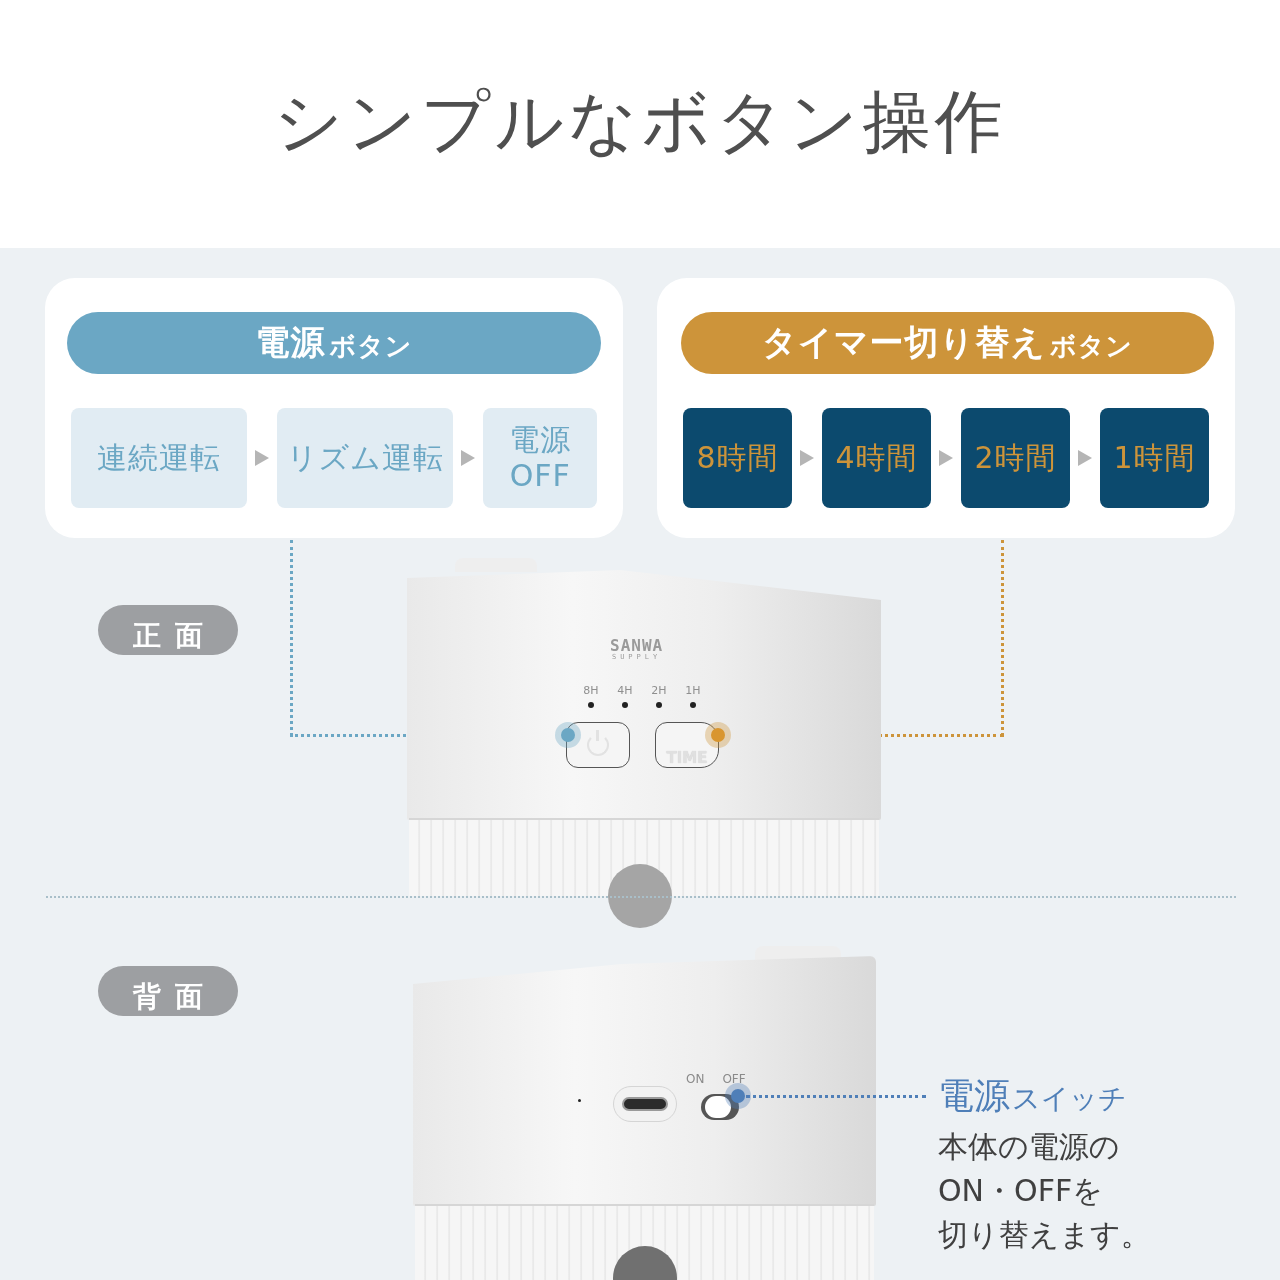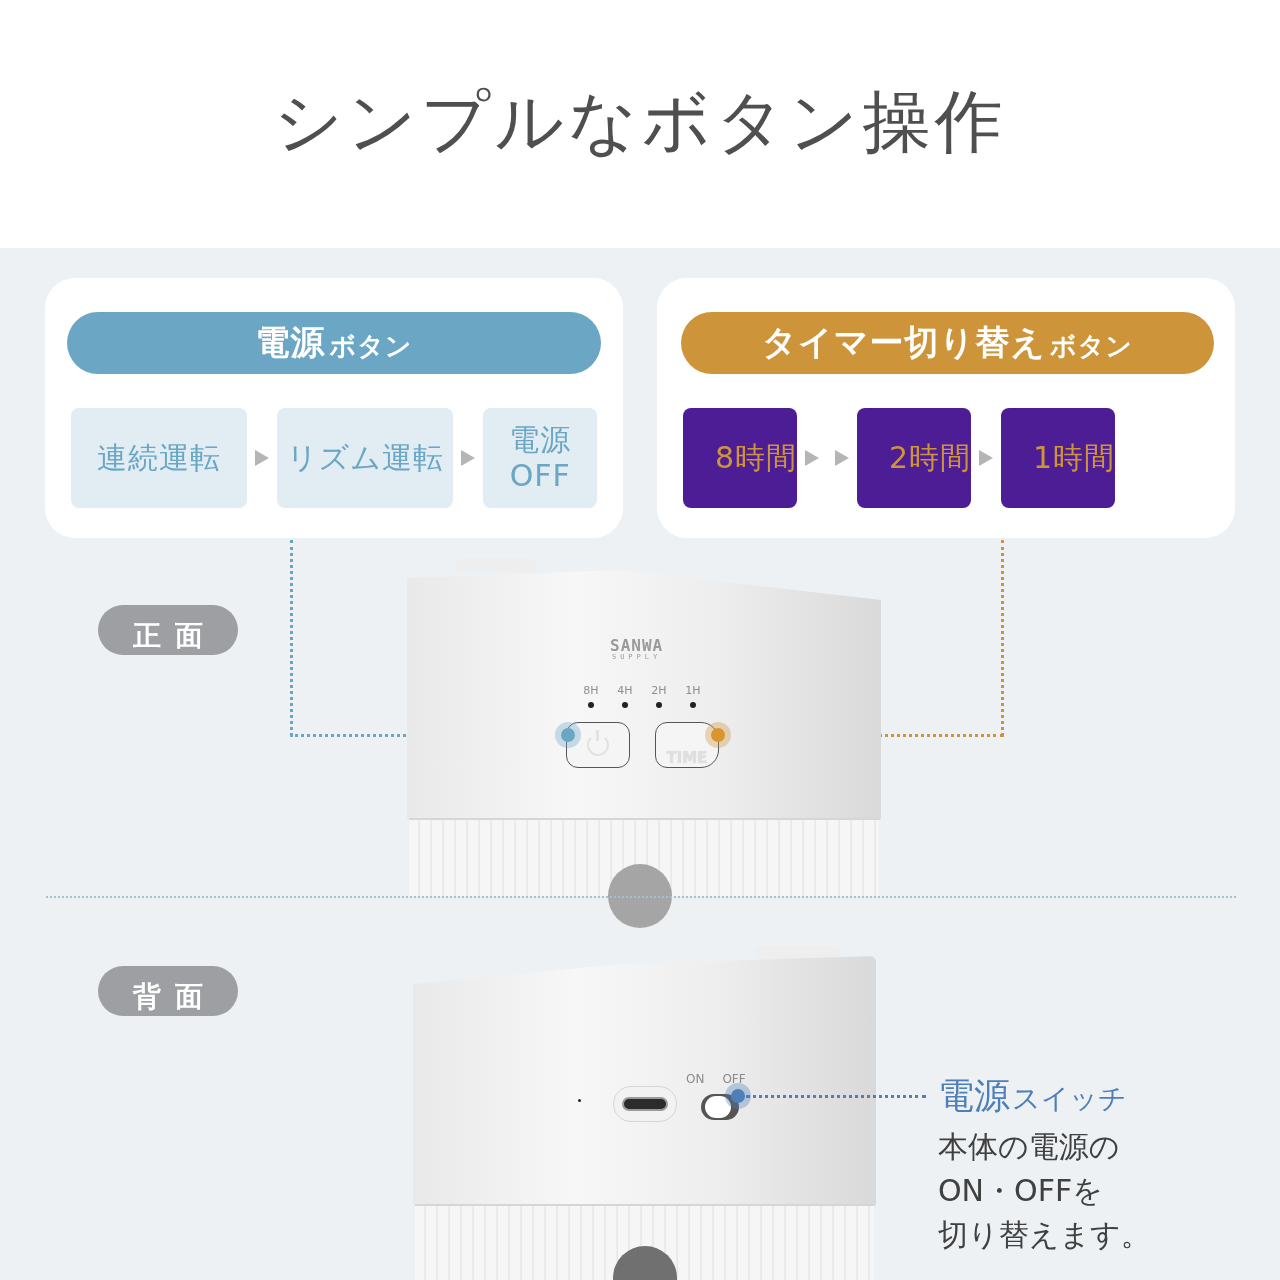--- a/index.html
+++ b/index.html
@@ -37,21 +37,21 @@
   .steps {
     position: absolute; top: 129px; left: 26px; right: 26px; height: 102px;
     display: flex; align-items: center;
   }
   .step {
     height: 100px; border-radius: 8px;
     display: flex; align-items: center; justify-content: center; text-align: center;
     font-size: 30px; line-height: 36px; letter-spacing: 1px;
   }
   .card.power .step { background: #e1ecf3; color: #6ba7c4; }
-  .card.timer .step { background: #4c1d95; color: #cd943a; justify-content: flex-end; }
+  .card.timer .step { background: #0c4a6e; color: #cd943a; }
   .arrow {
     width: 0; height: 0; margin: 0 8px;
     border-top: 8px solid transparent; border-bottom: 8px solid transparent;
     border-left: 14px solid #b5b5b5;
   }
   .leader { position: absolute; }
   .leader.v-blue { left: 290px; top: 540px; height: 196px; border-left: 3px dotted #6ba7c4; }
   .leader.h-blue { left: 290px; top: 734px; width: 272px; border-top: 3px dotted #6ba7c4; }
   .leader.v-gold { left: 1001px; top: 540px; height: 196px; border-left: 3px dotted #cd943a; }
   .leader.h-gold { left: 722px; top: 734px; width: 282px; border-top: 3px dotted #cd943a; }
@@ -185,20 +185,23 @@
 <div class="card timer">
   <div class="pill">
     <span class="big">タイマー切り替え</span>
     <span class="small">ボタン</span>
   </div>
   <div class="steps">
     <div class="step" style="width:114px;">
       <span>8時間</span>
     </div>
     <div class="arrow"></div>
+    <div class="step" style="width:114px;">
+      <span>4時間</span>
+    </div>
     <div class="arrow"></div>
     <div class="step" style="width:114px;">
       <span>2時間</span>
     </div>
     <div class="arrow"></div>
     <div class="step" style="width:114px;">
       <span>1時間</span>
     </div>
   </div>
 </div>

